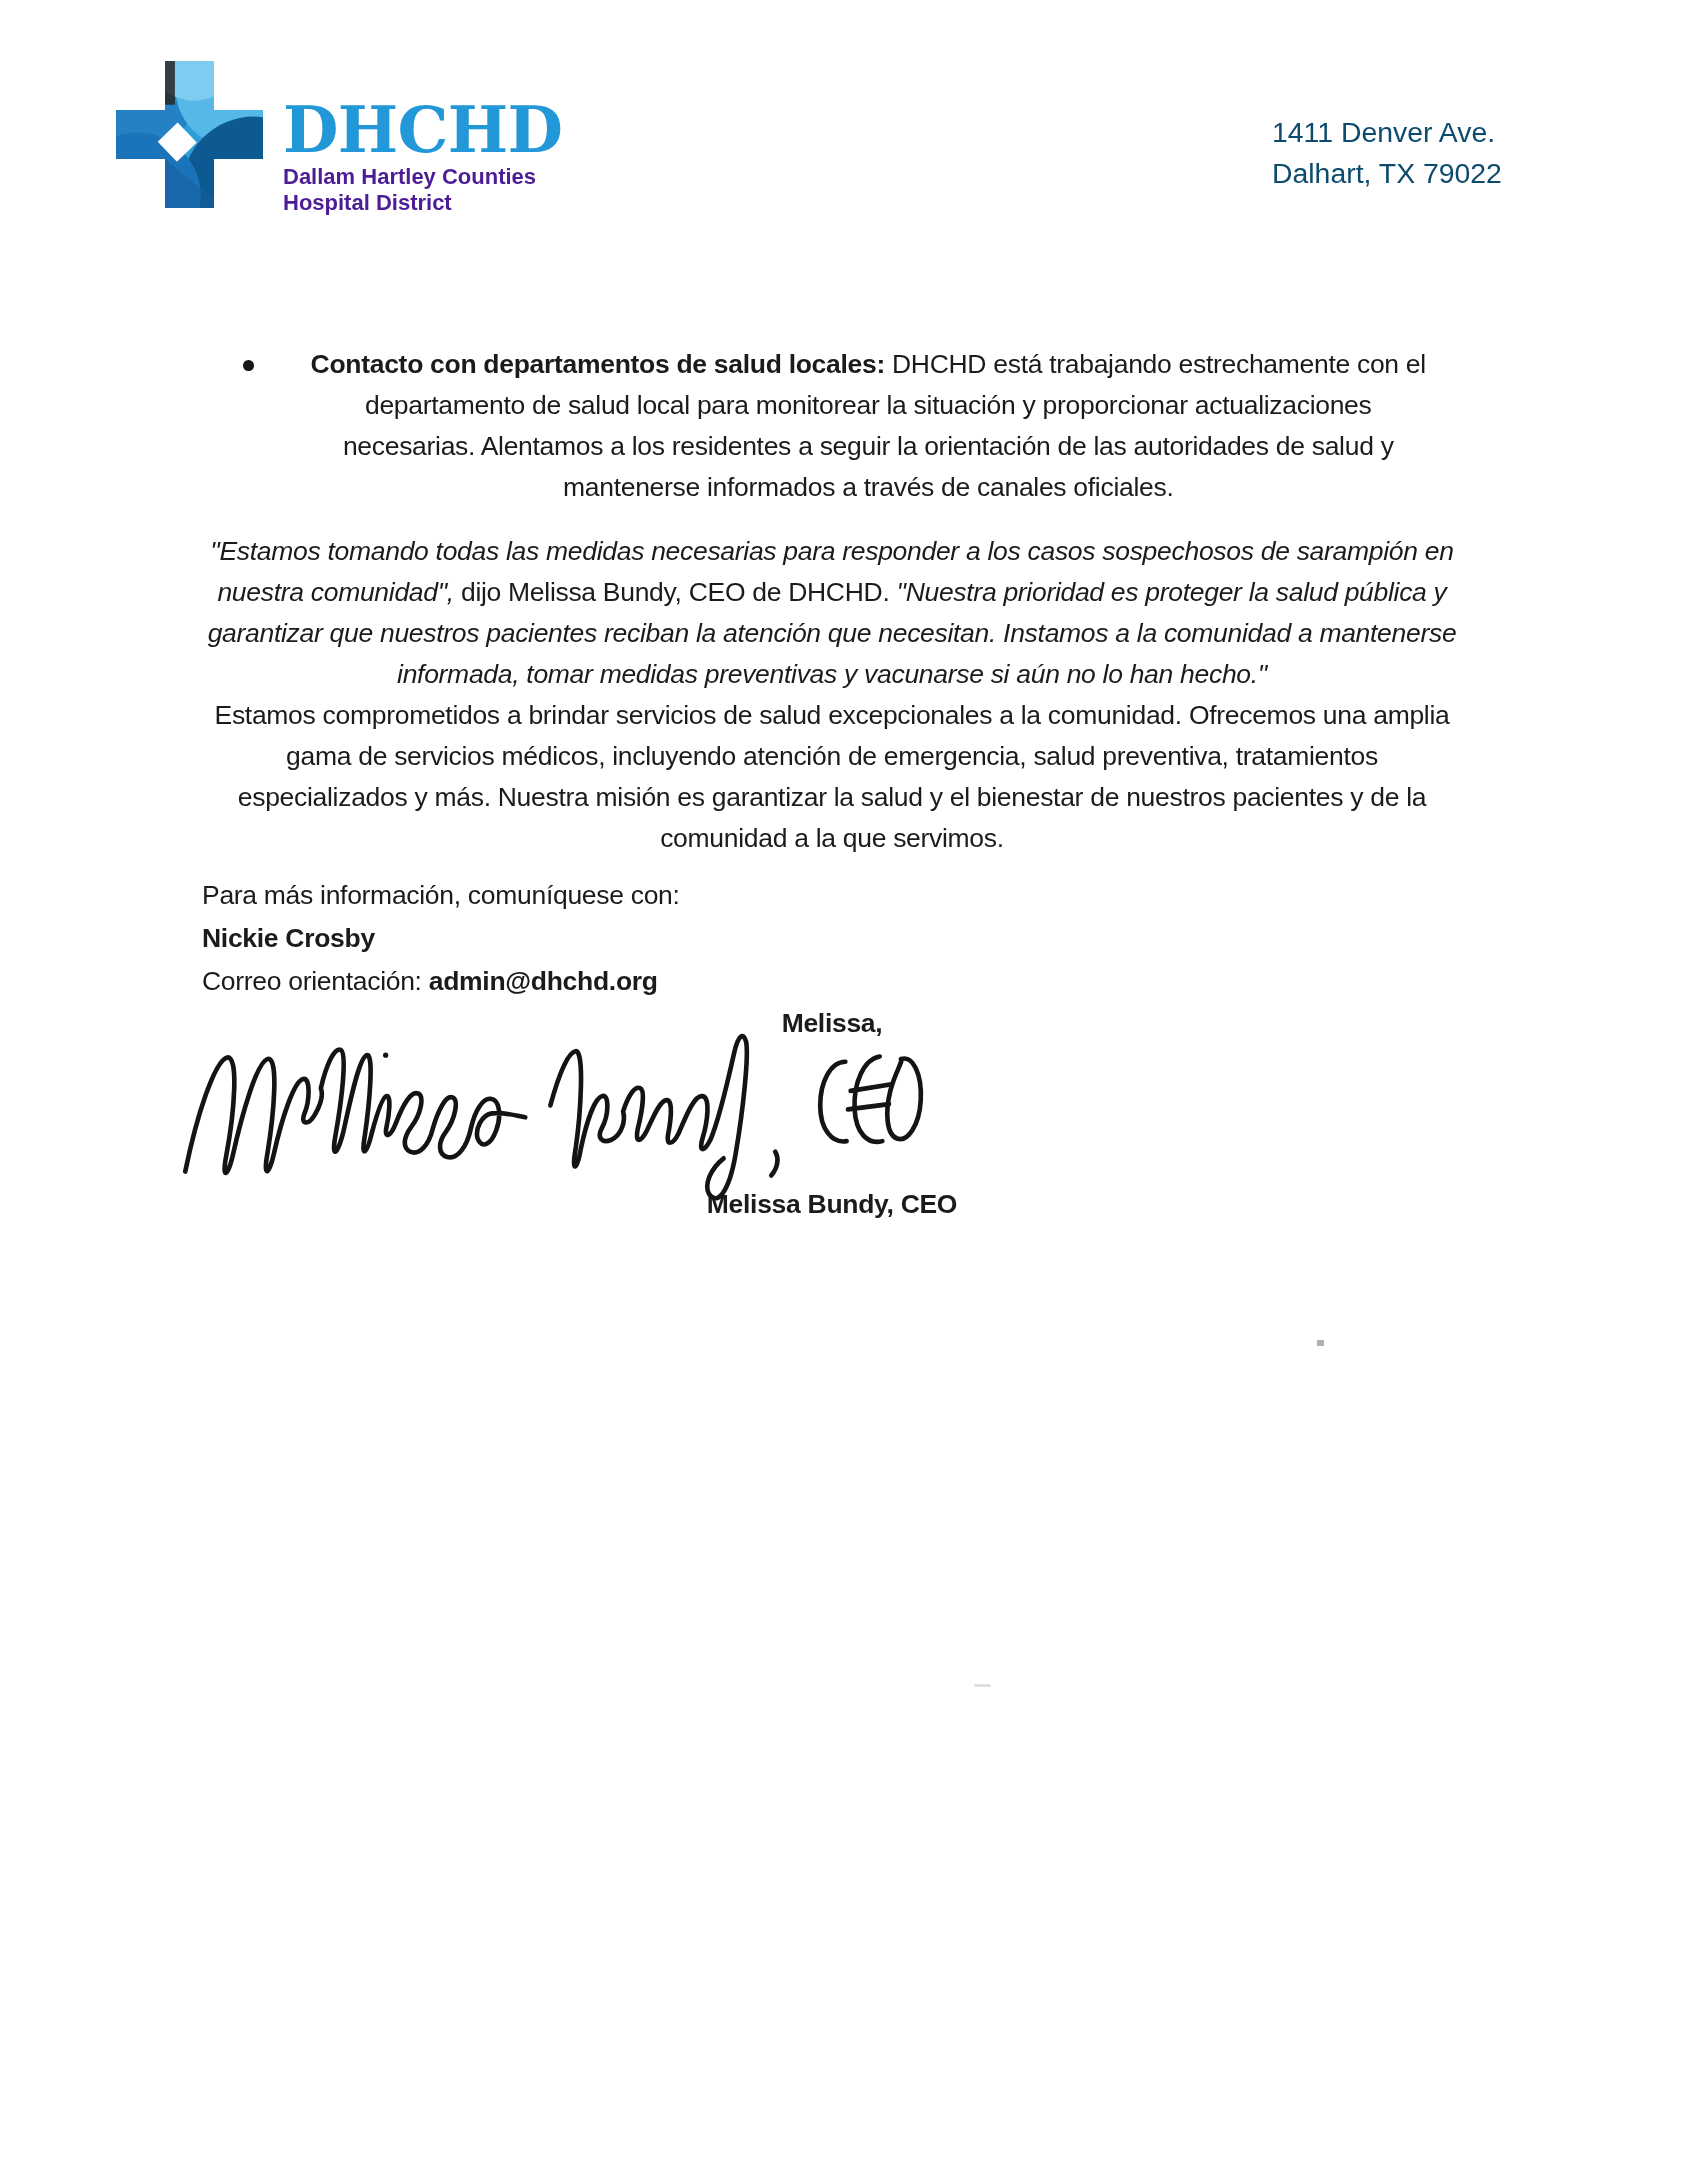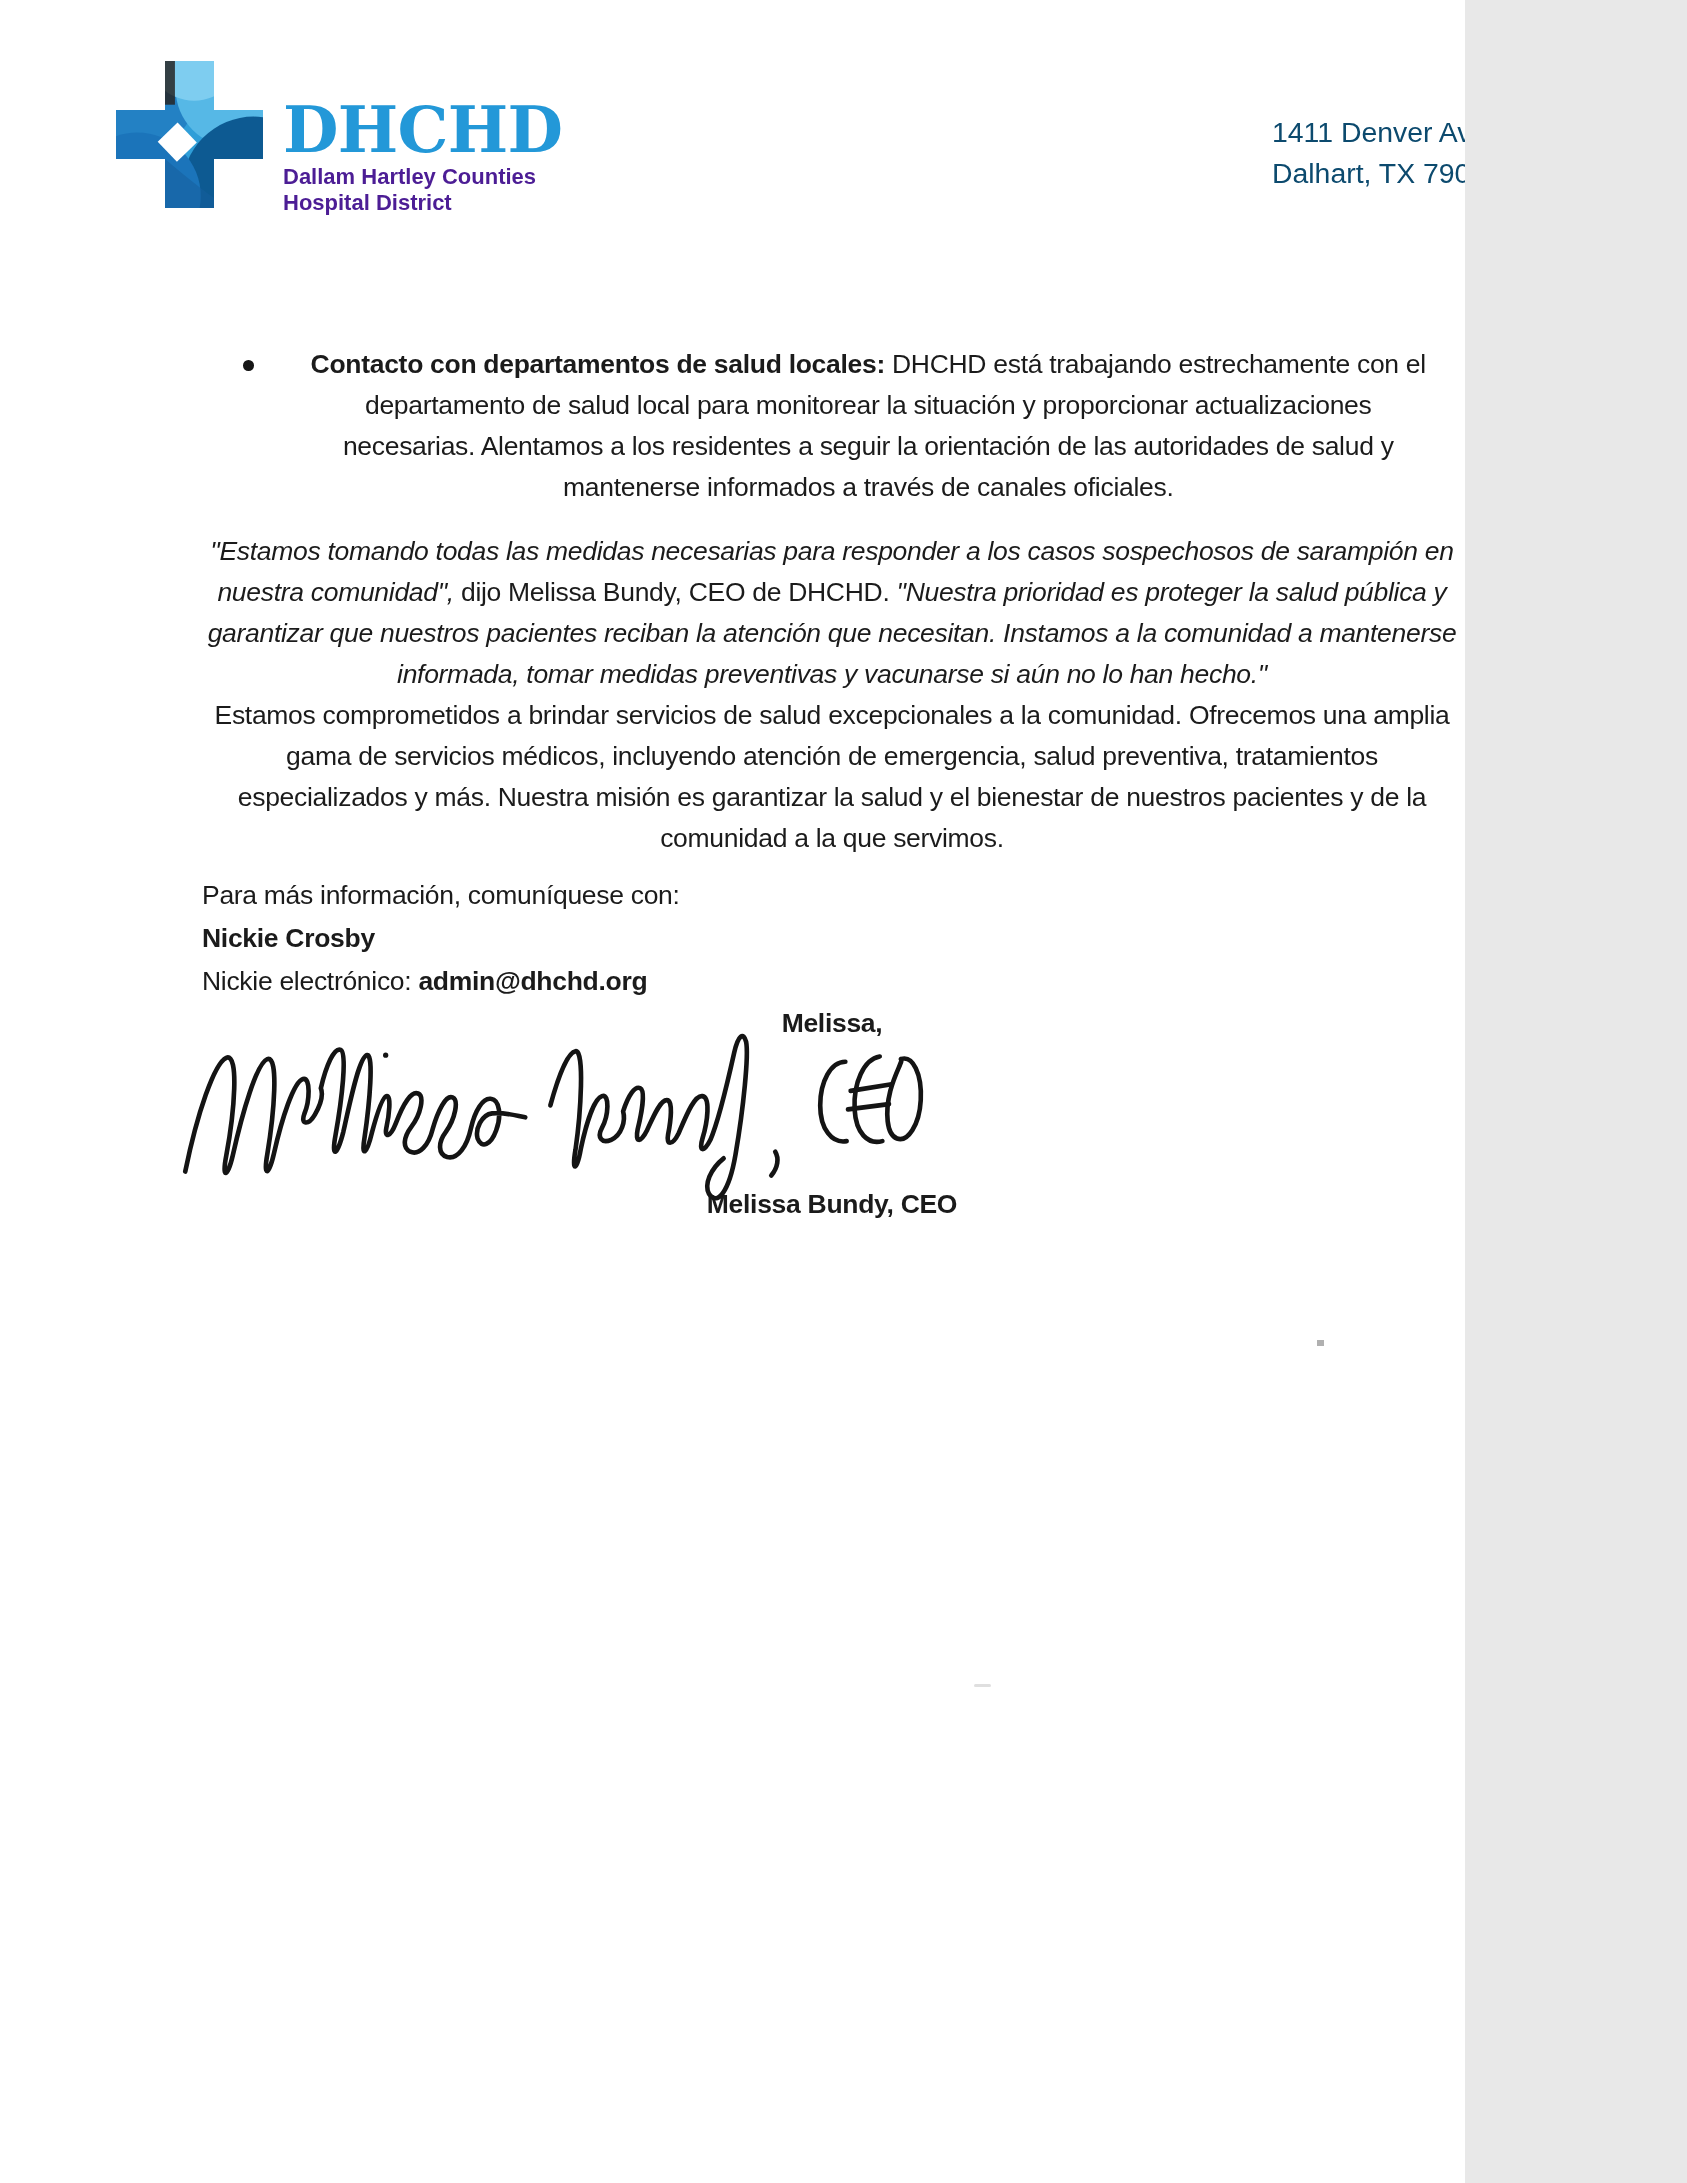--- a/index.html
+++ b/index.html
@@ -1,18 +1,18 @@
 <!DOCTYPE html>
 <html style="font-size:10.6px"><head>
 <meta charset="utf-8">
 <style>
   html, body { margin: 0; padding: 0; background: #e8e8e8; }
   .page {
     position: relative;
-    width: 1465px;
+    width: 1687px;
     height: 2183px;
     background: #ffffff;
     font-family: "Liberation Sans", sans-serif;
     color: #1b1b1b;
     overflow: hidden;
   }
 
   
   .logo { position: absolute; left: 116px; top: 61px; width: 423px; height: 152px; }
   .cross-svg { position: absolute; left: 0; top: 0; }
@@ -120,21 +120,21 @@
     </div>
 
     <p class="quote"><em>"Estamos tomando todas las medidas necesarias para responder a los casos sospechosos de sarampión en nuestra comunidad",</em> <span>dijo Melissa Bundy, CEO de DHCHD.</span> <em>"Nuestra prioridad es proteger la salud pública y garantizar que nuestros pacientes reciban la atención que necesitan. Instamos a la comunidad a mantenerse informada, tomar medidas preventivas y vacunarse si aún no lo han hecho."</em></p>
 
 
     <p class="para">Estamos comprometidos a brindar servicios de salud excepcionales a la comunidad. Ofrecemos una amplia gama de servicios médicos, incluyendo atención de emergencia, salud preventiva, tratamientos especializados y más. Nuestra misión es garantizar la salud y el bienestar de nuestros pacientes y de la comunidad a la que servimos.</p>
 
     <div class="contact">
       <div>Para más información, comuníquese con:</div>
       <div class="bold">Nickie Crosby</div>
-      <div><span>Nickie electrónico:</span> <strong>admin@dhchd.org</strong></div>
+      <div><span>Correo orientación:</span> <strong>admin@dhchd.org</strong></div>
     </div>
 
     <p class="salutation">Melissa,</p>
 
     <div class="signature-wrap">
       <svg class="sig-svg" width="754" height="202" viewBox="0 0 1140 305">
         <g fill="none" stroke="#141414" stroke-width="7" stroke-linecap="round" stroke-linejoin="round">
 
           <path d="M 14 238
                    C 32 150, 58 74, 76 66 C 96 58, 88 150, 76 214 C 69 250, 78 248, 86 213

